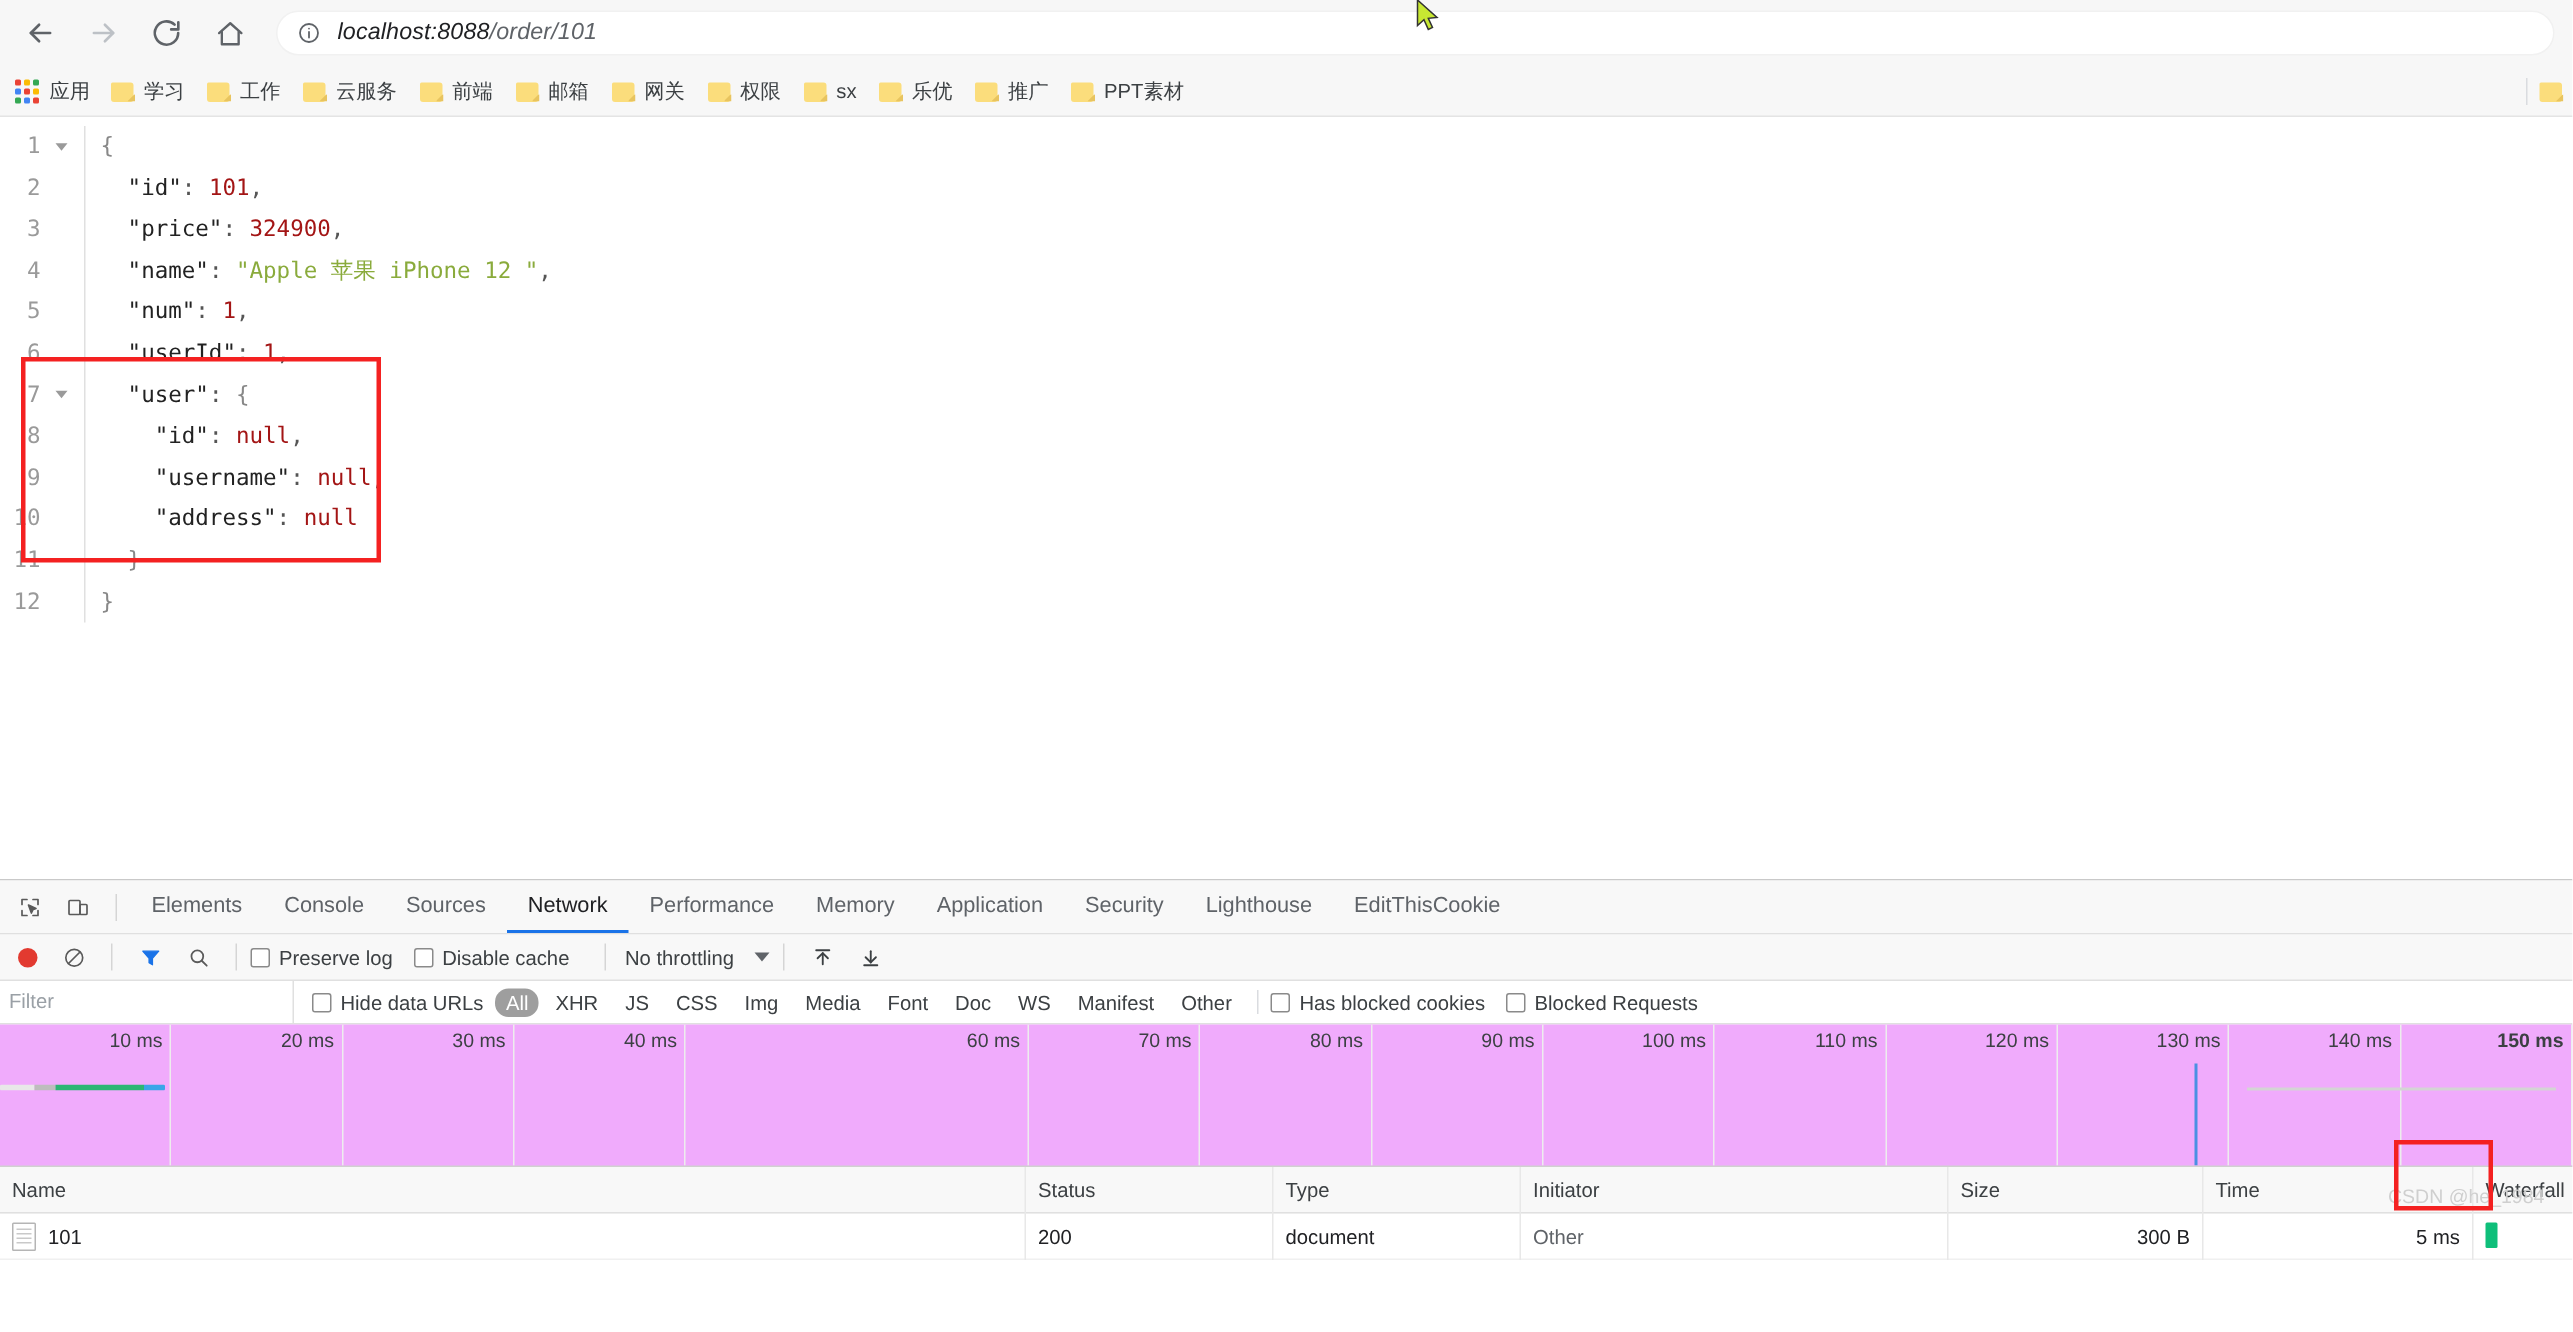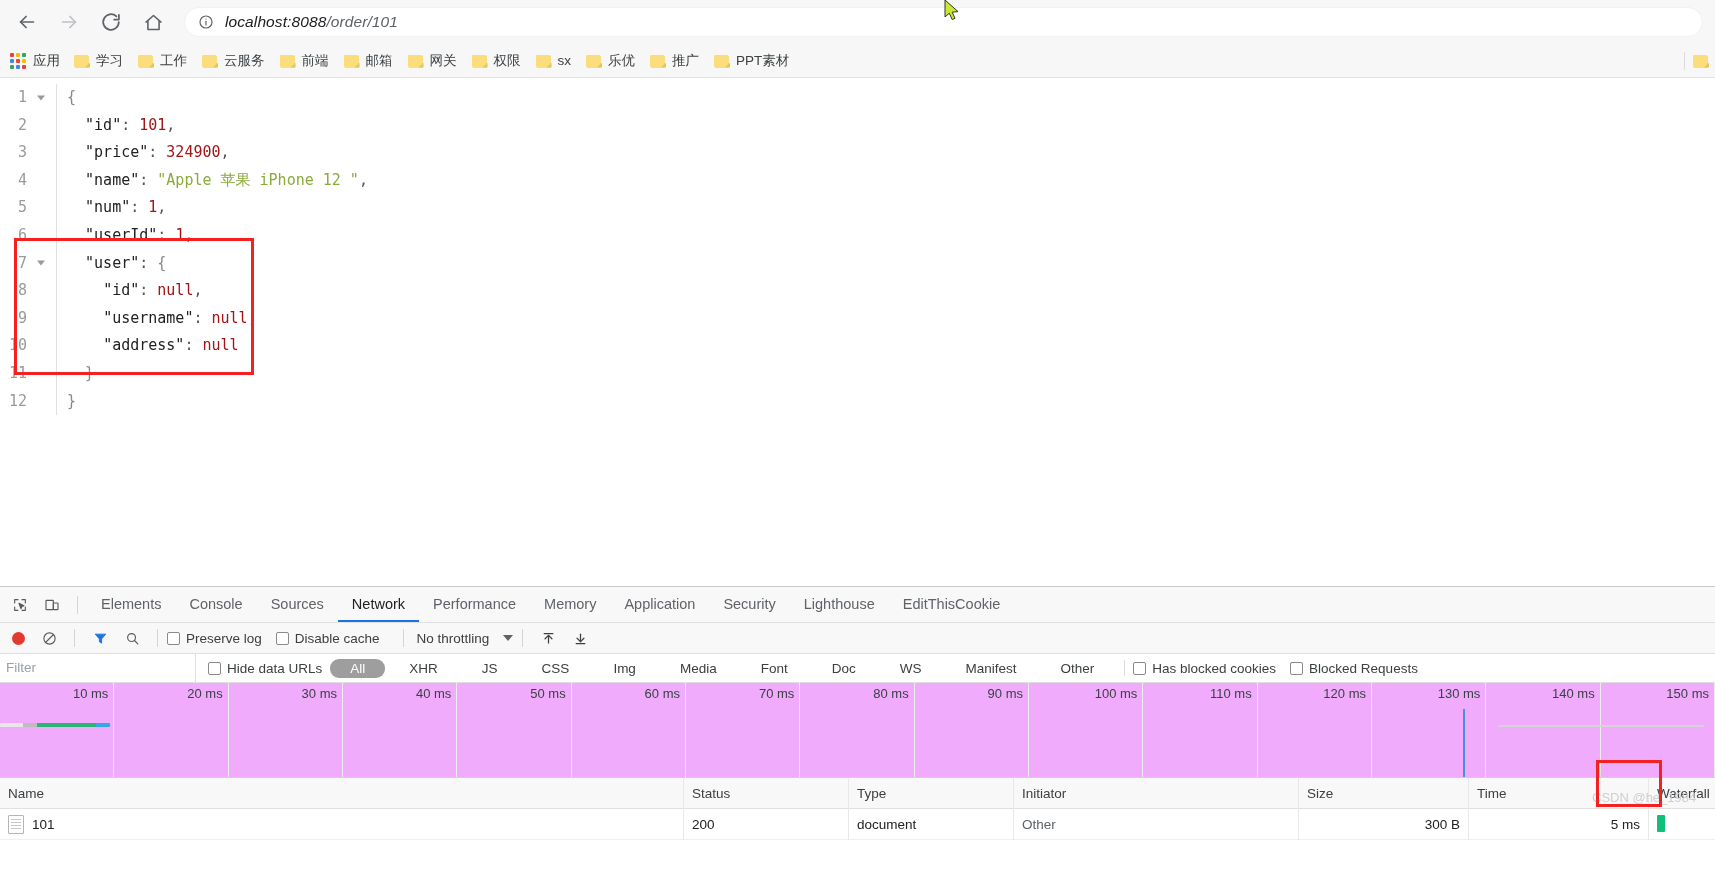--- a/index.html
+++ b/index.html
@@ -320,21 +320,21 @@
     width: 196px;
     flex: 0 0 196px;
     height: 28px;
     line-height: 28px;
     padding-left: 6px;
     box-sizing: border-box;
     color: #9aa0a6;
     border-right: 1px solid #e0e0e0;
   }
   .ftype {
-    padding: 2px 20px;
+    padding: 2px 7px;
     border-radius: 9px;
     white-space: nowrap;
     flex: 0 0 auto;
     margin: 0 2px;
   }
   .ftype.sel { background: #9e9e9e; color: #ffffff; }
   .fdiv {
     width: 1px; height: 16px;
     background: #dadce0;
     margin: 0 8px;
@@ -804,23 +804,20 @@
       </div>
       <div class="ov-tick" style="left: 114.333px; width: 114.333px;">
         <span>20 ms</span>
       </div>
       <div class="ov-tick" style="left: 228.667px; width: 114.333px;">
         <span>30 ms</span>
       </div>
       <div class="ov-tick" style="left: 343px; width: 114.333px;">
         <span>40 ms</span>
       </div>
-      <div class="ov-tick" style="left: 457.333px; width: 114.333px;">
-        <span>50 ms</span>
-      </div>
       <div class="ov-tick" style="left: 571.667px; width: 114.333px;">
         <span>60 ms</span>
       </div>
       <div class="ov-tick" style="left: 686px; width: 114.333px;">
         <span>70 ms</span>
       </div>
       <div class="ov-tick" style="left: 800.333px; width: 114.333px;">
         <span>80 ms</span>
       </div>
       <div class="ov-tick" style="left: 914.667px; width: 114.333px;">
@@ -834,21 +831,21 @@
       </div>
       <div class="ov-tick" style="left: 1257.67px; width: 114.333px;">
         <span>120 ms</span>
       </div>
       <div class="ov-tick" style="left: 1372px; width: 114.333px;">
         <span>130 ms</span>
       </div>
       <div class="ov-tick" style="left: 1486.33px; width: 114.333px;">
         <span>140 ms</span>
       </div>
-      <div class="ov-tick" style="left: 1600.67px; width: 114.333px;">
+      <div class="ov-tick" style="left: 1600.67px; width: 114.333px; font-weight: bold;">
         <span>150 ms</span>
       </div>
       <div class="ov-bar" style="left: 0px; width: 109.76px;">
         <i style="width: 22.8667px; background: rgb(232, 232, 232);"></i>
         <i style="width: 13.72px; background: rgb(189, 189, 189);"></i>
         <i style="width: 59.4533px; background: rgb(43, 182, 115);"></i>
         <i style="width: 13.72px; background: rgb(58, 165, 232);"></i>
       </div>
       <div class="ov-marker" style="left: 1463.47px;"></div>
       <div class="ov-grayline" style="left: 1497.77px; width: 205.8px;"></div>

